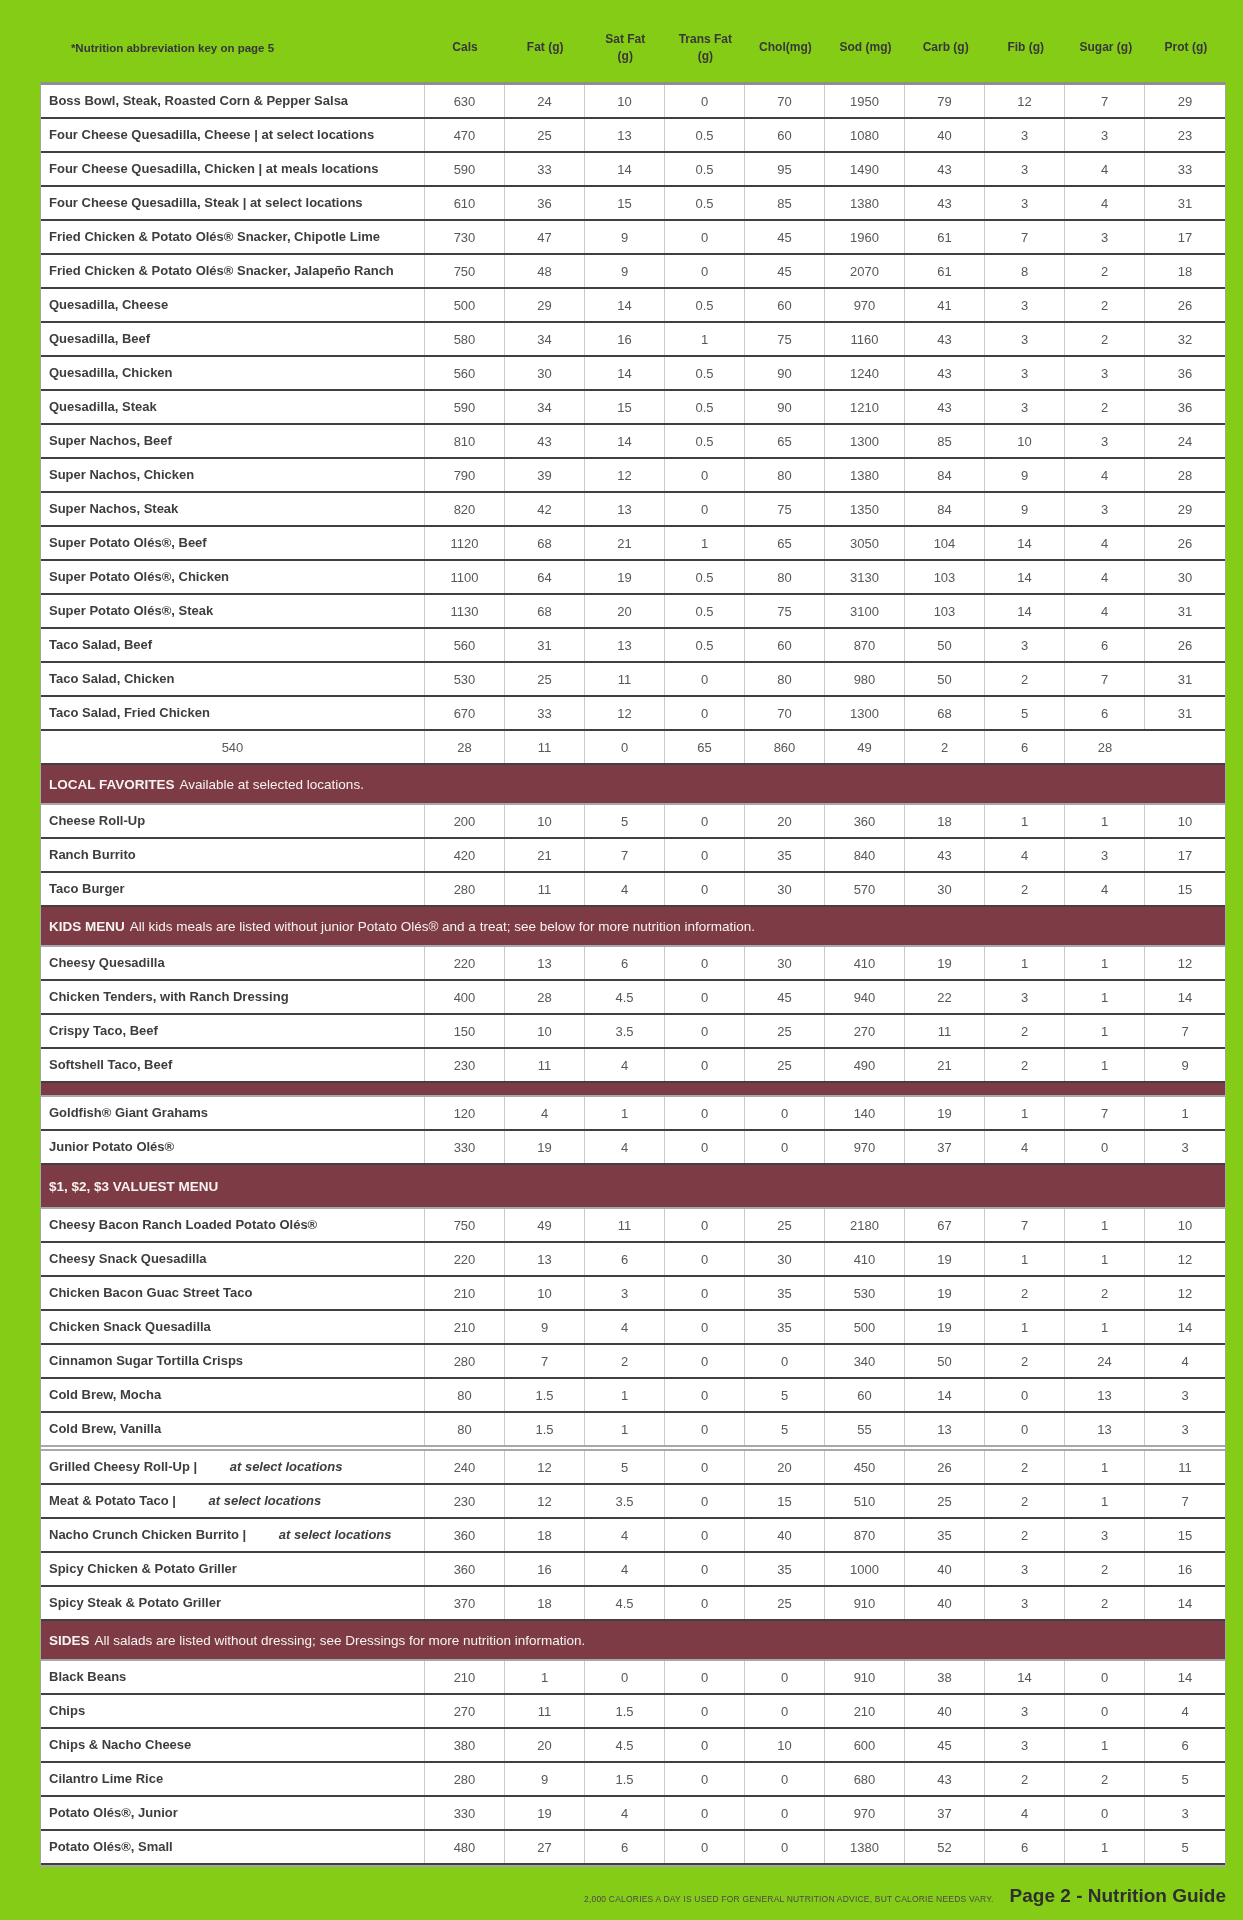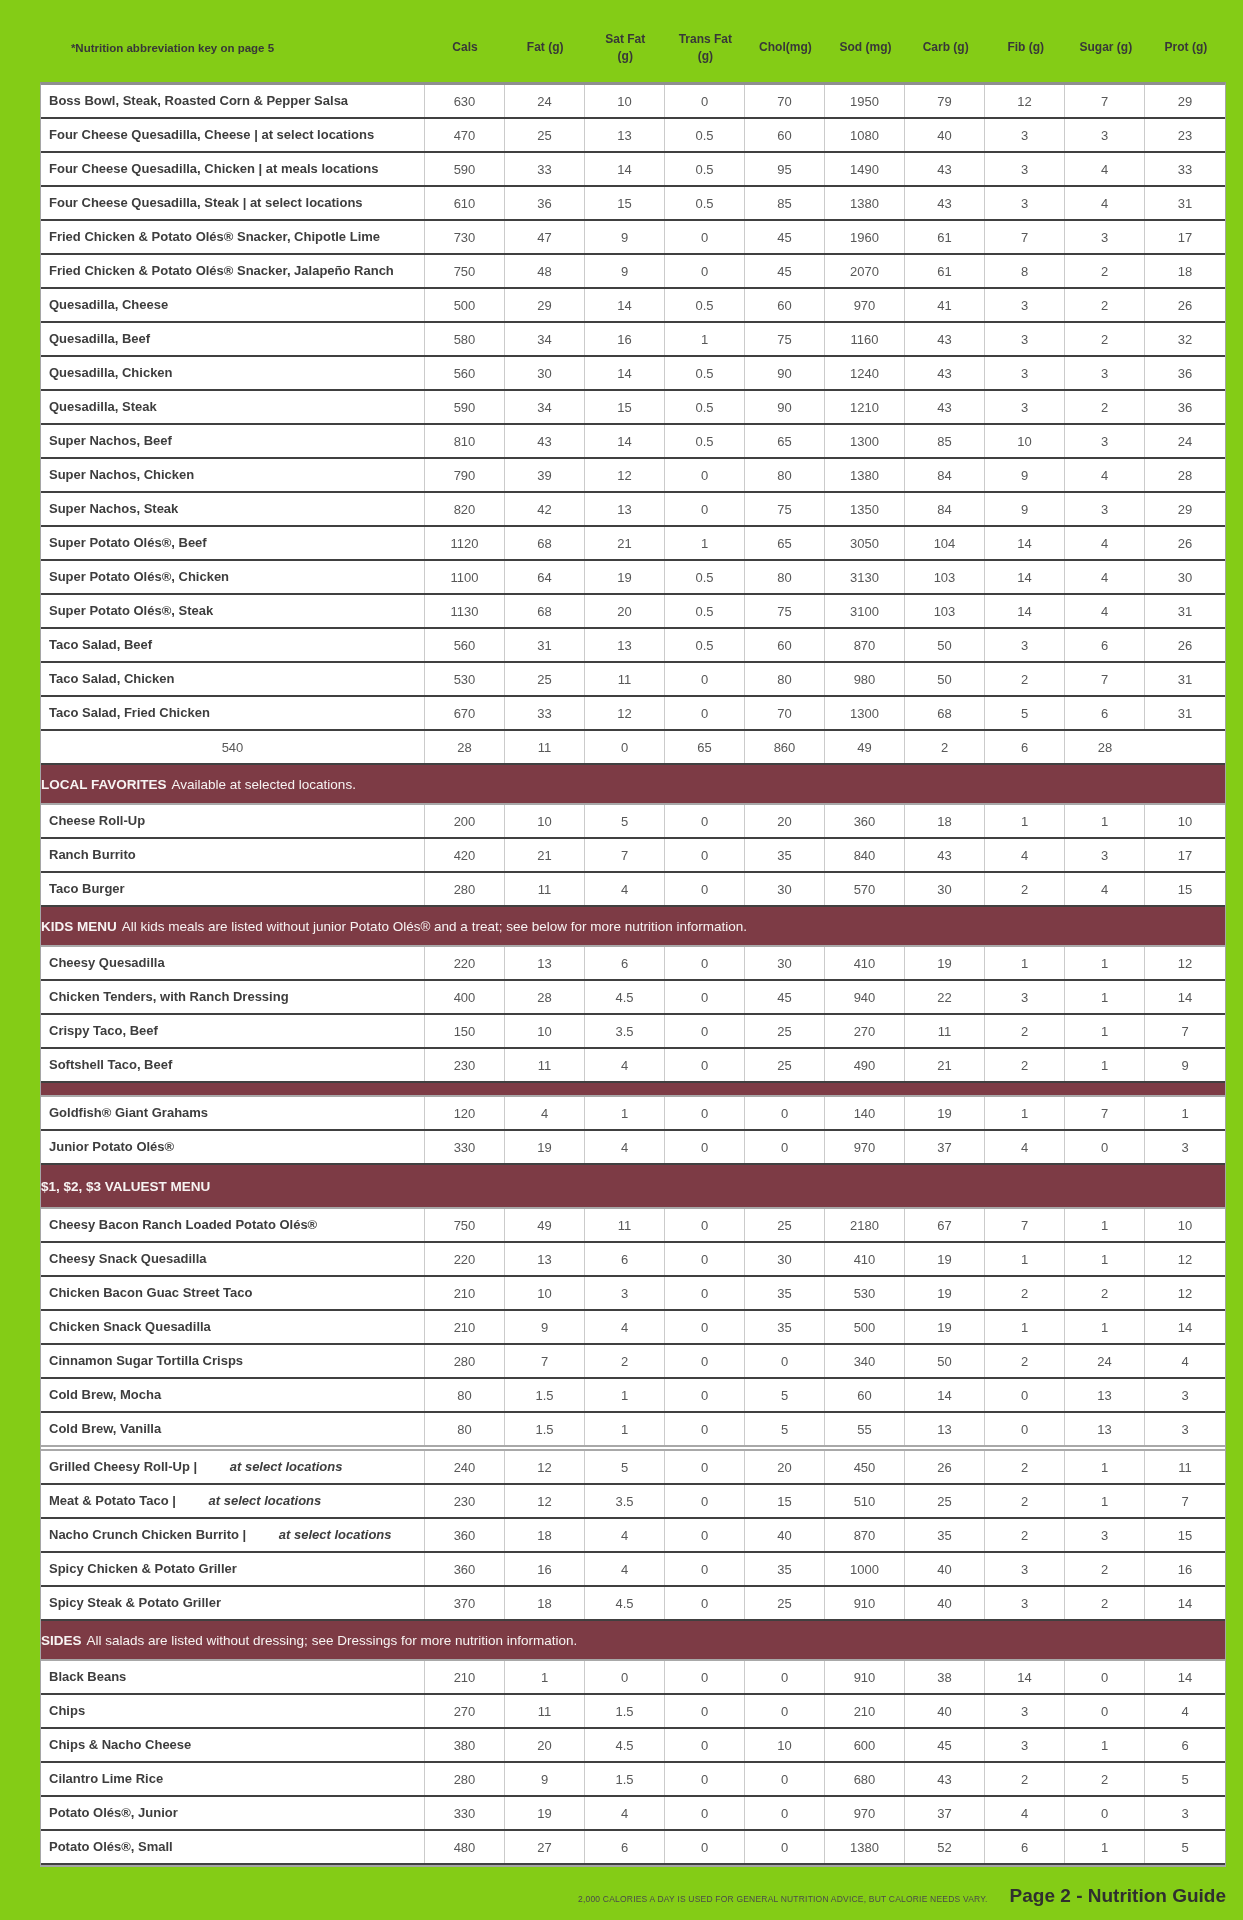--- a/index.html
+++ b/index.html
@@ -67,37 +67,38 @@
   }
   .name-cell i{font-weight:bold;color:#3d3d3d;padding-left:29px;}
   
   .section-row{
     display:flex;
     align-items:center;
     min-height:38px;
     background:#7d3b45;
     color:#f7f3f2;
     font-size:13.5px;
+    padding-left:8px;
     border-bottom:2px solid #a8a8a8;
   }
   .section-row b{font-weight:bold;margin-right:5px;}
   .section-row.tall{min-height:42px;}
   .section-row.divider{min-height:12px;padding:0;}
   
   .footer{
     width:1186px;
     margin-top:18px;
     text-align:right;
     white-space:nowrap;
   }
   .footer .note{
     font-size:8.5px;
     color:#4a4a4a;
     letter-spacing:.2px;
-    margin-right:10px;
+    margin-right:4px;
     vertical-align:baseline;
   }
   .footer .pageno{
     font-size:19px;
     font-weight:bold;
     color:#2f2f2f;
     vertical-align:baseline;
     margin-left:12px;
   }
 </style>

